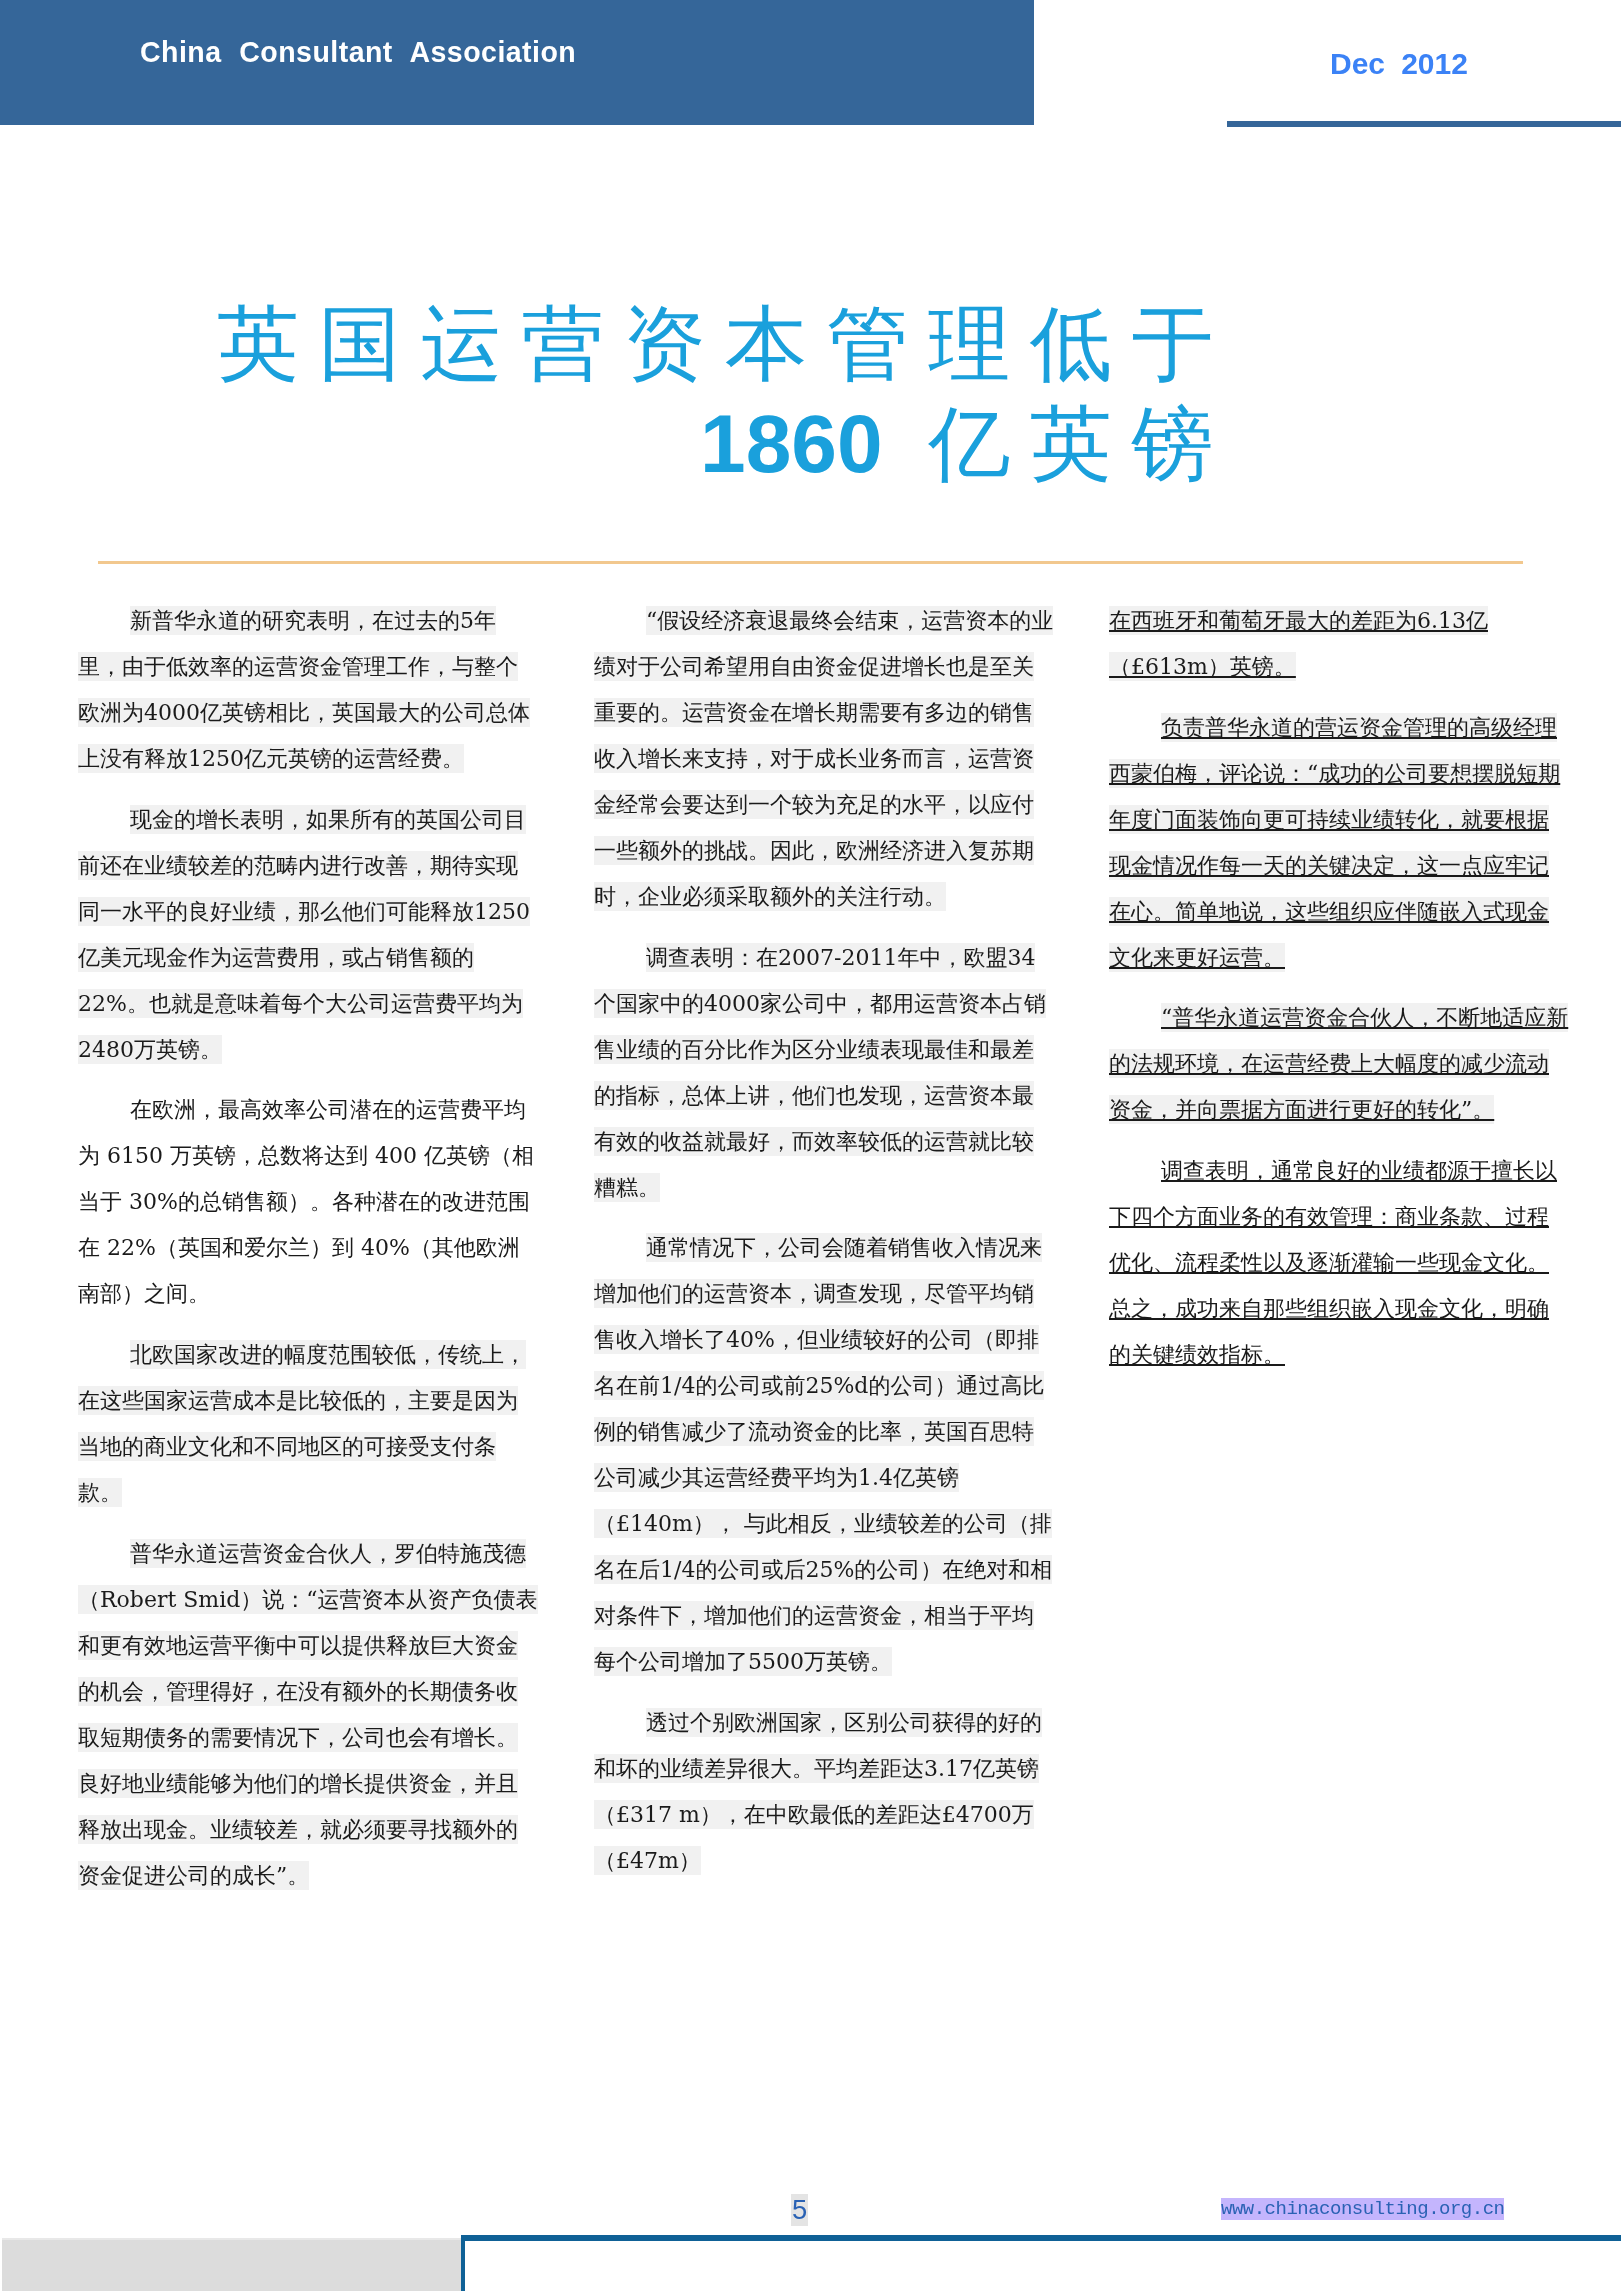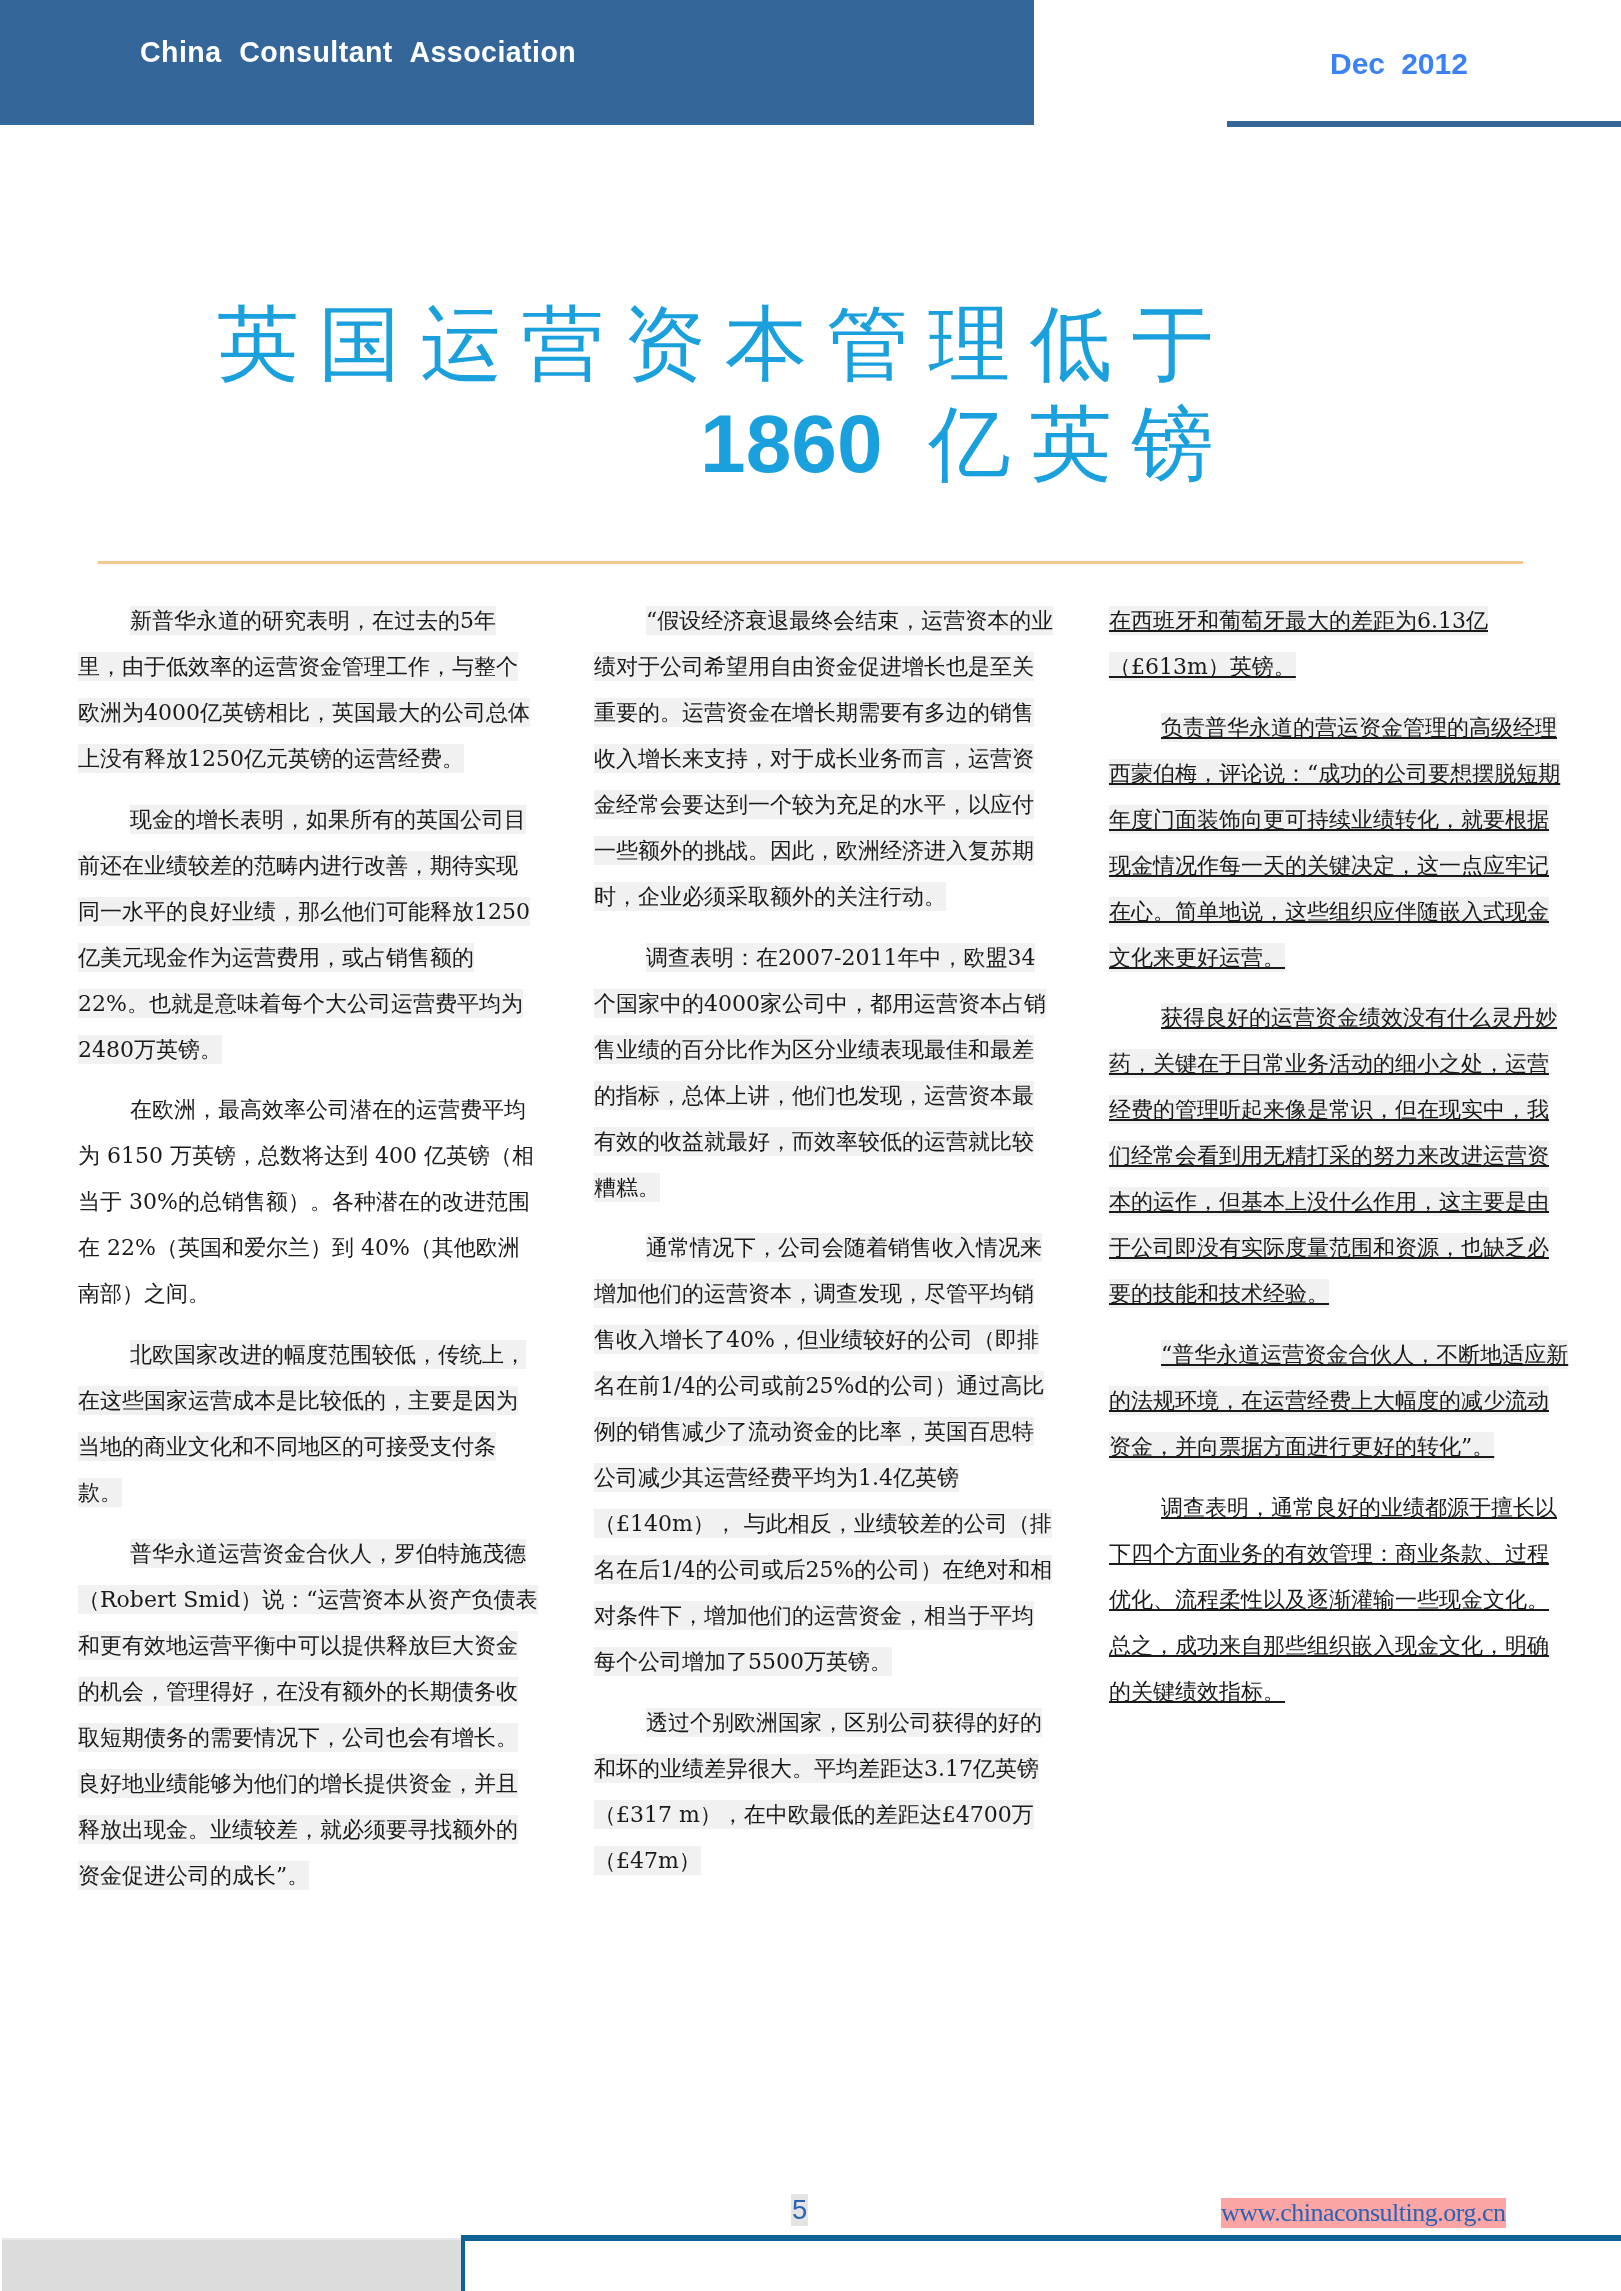--- a/index.html
+++ b/index.html
@@ -52,22 +52,22 @@
   #col1 { left: 78px; }
   #col2 { left: 594px; }
   #col3 { left: 1109px; text-decoration: underline; }
   .page-num {
     position: absolute; left: 791px; top: 2194px;
     font-family: "Liberation Sans", sans-serif; font-size: 27.4px; color: #2a62b4;
     background: #e4e4e4; padding: 0 1px;
   }
   .site-link {
     position: absolute; left: 1221px; top: 2198px;
-    font-family: Liberation Serif, serif; font-size: 26px; color: #2a62b4;
-    background: #fca5a5; letter-spacing: -0.5px;
+    font-family: Liberation Mono, monospace; font-size: 19px; color: #2a62b4;
+    background: #c4b5fd; letter-spacing: -0.5px;
   }
   .footer-gray {
     position: absolute; left: 2px; top: 2238px; width: 459px; height: 54px;
     background: #dcdcdc; border-top: 2.9px solid #e8e8e8;
   }
   .footer-bar {
     position: absolute; left: 461px; top: 2235px; width: 1160px; height: 5.9px; background: #0f6196;
   }
   .footer-vline {
     position: absolute; left: 461px; top: 2235px; width: 3.9px; height: 57px; background: #0f6196;
@@ -101,21 +101,20 @@
 <div class="col" id="col2">
   <p><span class="hl">“假设经济衰退最终会结束，运营资本的业绩对于公司希望用自由资金促进增长也是至关重要的。运营资金在增长期需要有多边的销售收入增长来支持，对于成长业务而言，运营资金经常会要达到一个较为充足的水平，以应付一些额外的挑战。因此，欧洲经济进入复苏期时，企业必须采取额外的关注行动。</span></p>
   <p><span class="hl">调查表明：在2007-2011年中，欧盟34个国家中的4000家公司中，都用运营资本占销售业绩的百分比作为区分业绩表现最佳和最差的指标，总体上讲，他们也发现，运营资本最有效的收益就最好，而效率较低的运营就比较糟糕。</span></p>
   <p><span class="hl">通常情况下，公司会随着销售收入情况来增加他们的运营资本，调查发现，尽管平均销售收入增长了40%，但业绩较好的公司（即排名在前1/4的公司或前25%d的公司）通过高比例的销售减少了流动资金的比率，英国百思特公司减少其运营经费平均为1.4亿英镑（£140m），  与此相反，业绩较差的公司（排名在后1/4的公司或后25%的公司）在绝对和相对条件下，增加他们的运营资金，相当于平均每个公司增加了5500万英镑。</span></p>
   <p><span class="hl">透过个别欧洲国家，区别公司获得的好的和坏的业绩差异很大。平均差距达3.17亿英镑（£317 m），在中欧最低的差距达£4700万（£47m）</span></p>
 </div>
 
 <div class="col" id="col3">
   <p class="noindent"><span class="hl">在西班牙和葡萄牙最大的差距为6.13亿（£613m）英镑。</span></p>
   <p><span class="hl">负责普华永道的营运资金管理的高级经理西蒙伯梅，评论说：“成功的公司要想摆脱短期年度门面装饰向更可持续业绩转化，就要根据现金情况作每一天的关键决定，这一点应牢记在心。简单地说，这些组织应伴随嵌入式现金文化来更好运营。</span></p>
-  <p><span class="hl">获得良好的运营资金绩效没有什么灵丹妙药，关键在于日常业务活动的细小之处，运营经费的管理听起来像是常识，但在现实中，我们经常会看到用无精打采的努力来改进运营资本的运作，但基本上没什么作用，这主要是由于公司即没有实际度量范围和资源，也缺乏必要的技能和技术经验。</span></p>
   <p><span class="hl">  “普华永道运营资金合伙人，不断地适应新的法规环境，在运营经费上大幅度的减少流动资金，并向票据方面进行更好的转化”。</span></p>
   <p><span>调查表明，通常良好的业绩都源于擅长以下四个方面业务的有效管理：商业条款、过程优化、流程柔性以及逐渐灌输一些现金文化。总之，成功来自那些组织嵌入现金文化，明确的关键绩效指标。</span></p>
 </div>
 
 <div class="page-num">5</div>
 <a class="site-link">www.chinaconsulting.org.cn</a>
 
 <div class="footer-gray"></div>
 <div class="footer-bar"></div>
 <div class="footer-vline"></div>

